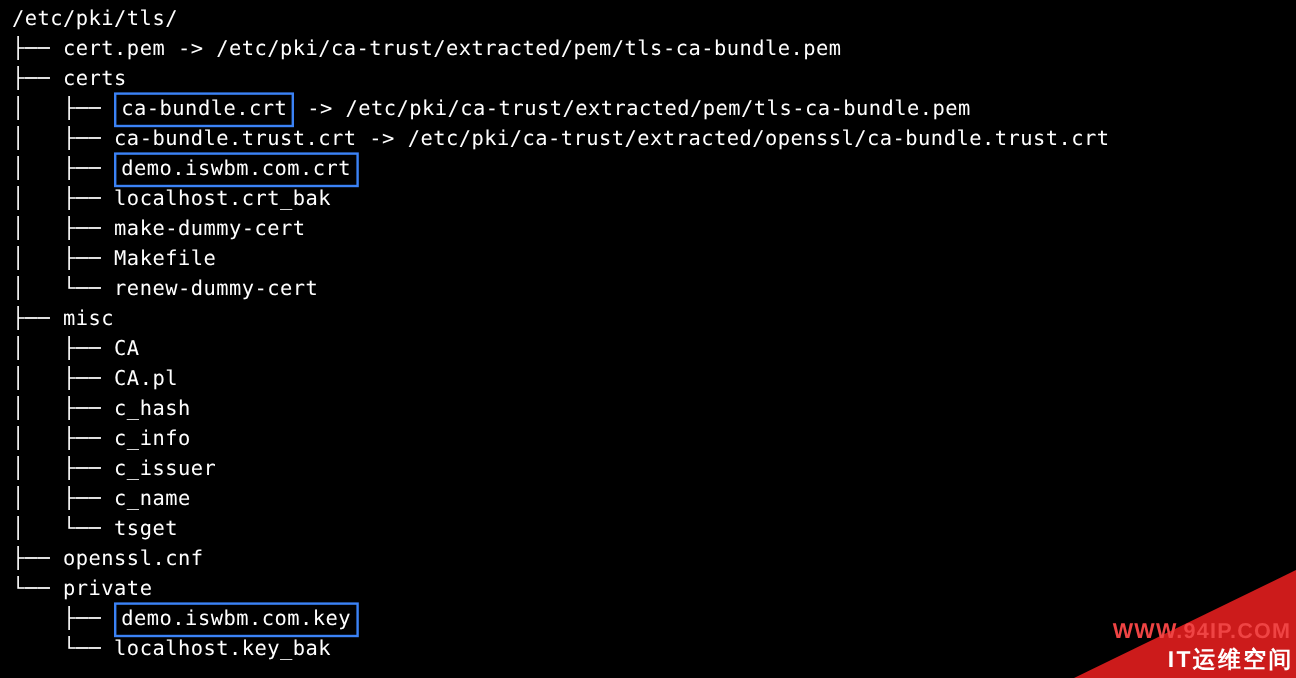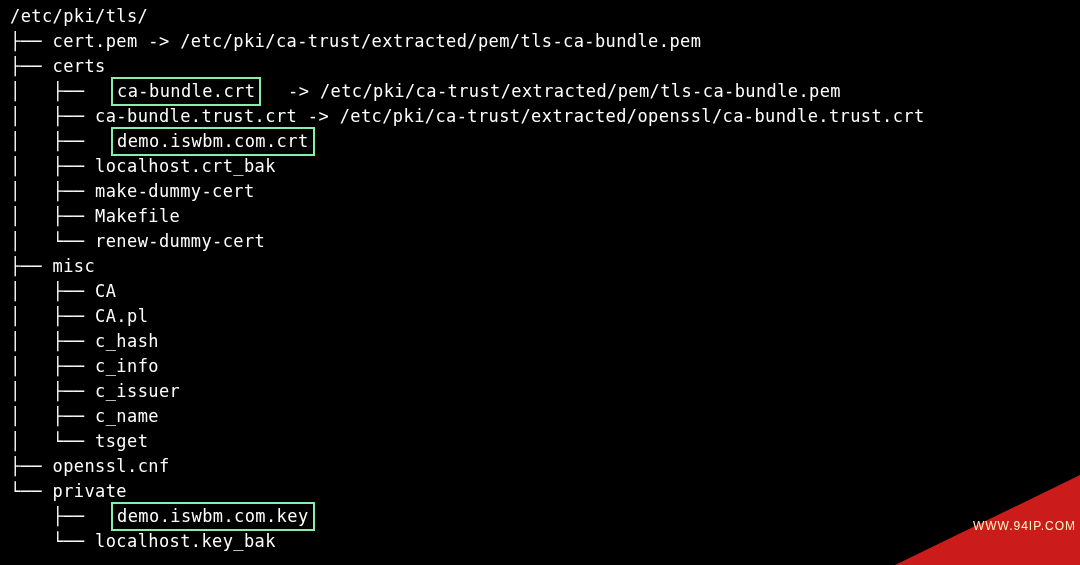--- a/index.html
+++ b/index.html
@@ -1,24 +1,25 @@
 <!DOCTYPE html>
 <html><head>
 <meta charset="utf-8">
 <style>
   html,body{margin:0;padding:0;background:#000;color:#fff;width:1080px;height:565px;overflow:hidden}
   body{font-family:"Menlo","Consolas","DejaVu Sans Mono","Courier New",monospace;font-size:17px;line-height:25px;letter-spacing:.4px;position:relative}
   .term{white-space:pre;position:relative;padding:4px 0 0 10px}
-  .box{border:2px solid #86efac;display:inline-block;padding:0 4px;margin:-2px 16px}
+  .box{border:2px solid #3b82f6;display:inline-block;padding:0 4px;margin:-2px 0}
   .wm{position:absolute;right:0;bottom:0;pointer-events:none}
   .wm .tri{width:0;height:0;border-left:185px solid transparent;border-bottom:90px solid #cc1b1b}
-  .wm .txt{position:absolute;right:4px;bottom:26px;font-family:Arial,sans-serif;font-weight:normal;font-size:12px;color:#fef9c3;letter-spacing:1px}
+  .wm .txt{position:absolute;right:4px;bottom:26px;font-family:Arial,sans-serif;font-weight:bold;font-size:18px;color:#ef4444;letter-spacing:1px}
   .wm .cn{position:absolute;right:2px;bottom:2px;font-family:"Microsoft YaHei","PingFang SC",sans-serif;font-weight:700;font-size:19px;color:#fff;letter-spacing:2px}
 </style>
 </head>
 <body>
 
 <div class="term" id="term"><div><span></span><span>/etc/pki/tls/</span></div><div><span>├── </span><span>cert.pem</span><span> -&gt; /etc/pki/ca-trust/extracted/pem/tls-ca-bundle.pem</span></div><div><span>├── </span><span>certs</span></div><div><span>│   ├── </span><span class="box">ca-bundle.crt</span><span> -&gt; /etc/pki/ca-trust/extracted/pem/tls-ca-bundle.pem</span></div><div><span>│   ├── </span><span>ca-bundle.trust.crt</span><span> -&gt; /etc/pki/ca-trust/extracted/openssl/ca-bundle.trust.crt</span></div><div><span>│   ├── </span><span class="box">demo.iswbm.com.crt</span></div><div><span>│   ├── </span><span>localhost.crt_bak</span></div><div><span>│   ├── </span><span>make-dummy-cert</span></div><div><span>│   ├── </span><span>Makefile</span></div><div><span>│   └── </span><span>renew-dummy-cert</span></div><div><span>├── </span><span>misc</span></div><div><span>│   ├── </span><span>CA</span></div><div><span>│   ├── </span><span>CA.pl</span></div><div><span>│   ├── </span><span>c_hash</span></div><div><span>│   ├── </span><span>c_info</span></div><div><span>│   ├── </span><span>c_issuer</span></div><div><span>│   ├── </span><span>c_name</span></div><div><span>│   └── </span><span>tsget</span></div><div><span>├── </span><span>openssl.cnf</span></div><div><span>└── </span><span>private</span></div><div><span>    ├── </span><span class="box">demo.iswbm.com.key</span></div><div><span>    └── </span><span>localhost.key_bak</span></div></div>
 
 <div class="wm">
   <div class="tri"></div>
   <div class="txt">WWW.94IP.COM</div>
+  <div class="cn">IT运维空间</div>
 </div>
 
 </body></html>

